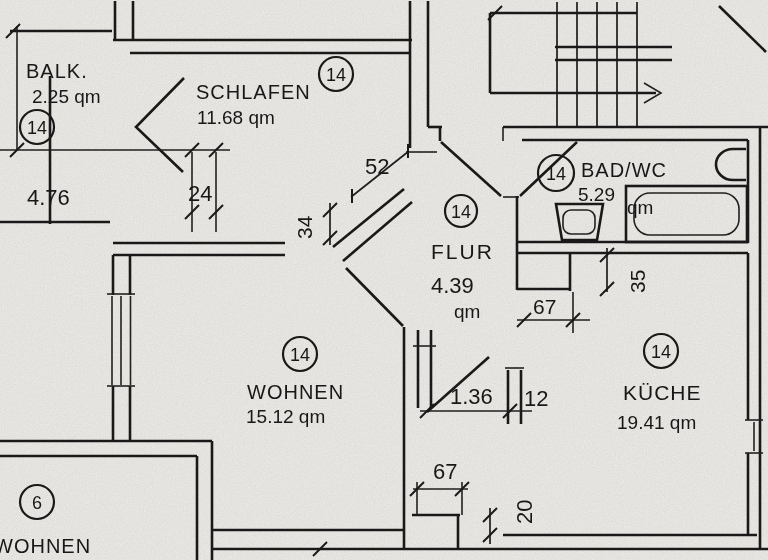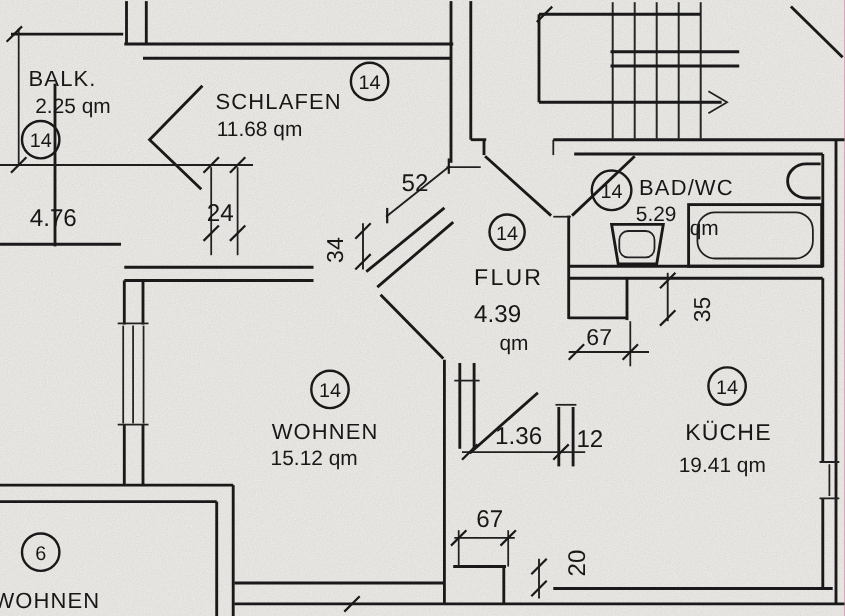--- a/index.html
+++ b/index.html
@@ -1,16 +1,16 @@
 <!DOCTYPE html>
 <html><head>
 <meta charset="utf-8">
 <style>
   html,body{margin:0;padding:0;background:#e8e6e2;}
-  #stage{position:relative;width:768px;height:560px;overflow:hidden;background:#be185d;}
+  #stage{position:relative;width:768px;height:560px;overflow:hidden;background:#fde047;}
   svg{display:block;}
   svg text{fill:#1a1a1a;font-family:"Liberation Sans","DejaVu Sans",sans-serif;}
   .w{stroke:#1c1c1c;stroke-width:2.6;fill:none;stroke-linecap:butt;}
   .w1{stroke:#242424;stroke-width:1.6;fill:none;}
   .d{stroke:#222;stroke-width:1.7;fill:none;}
   .t{stroke:#1c1c1c;stroke-width:2;fill:none;}
   .tread{stroke:#2a2a2a;stroke-width:1.8;fill:none;}
   .badge{stroke:#1c1c1c;stroke-width:2.2;fill:none;}
   .rname{font-size:20px;letter-spacing:1px;}
   .rarea{font-size:19px;}

